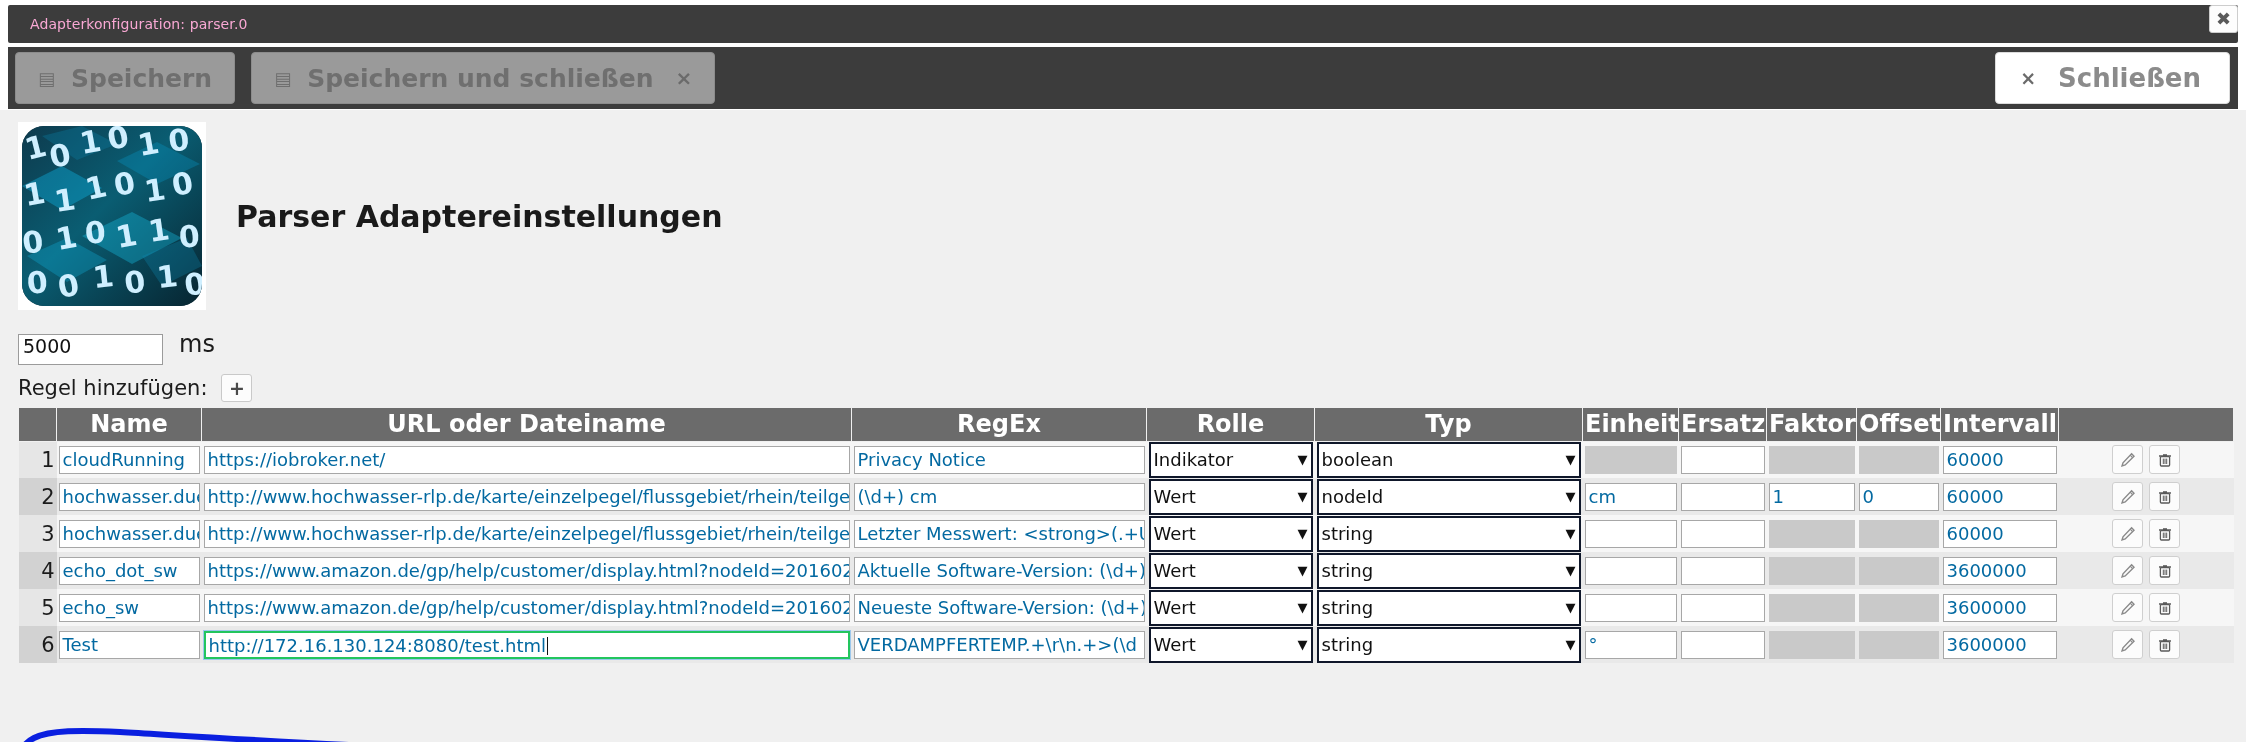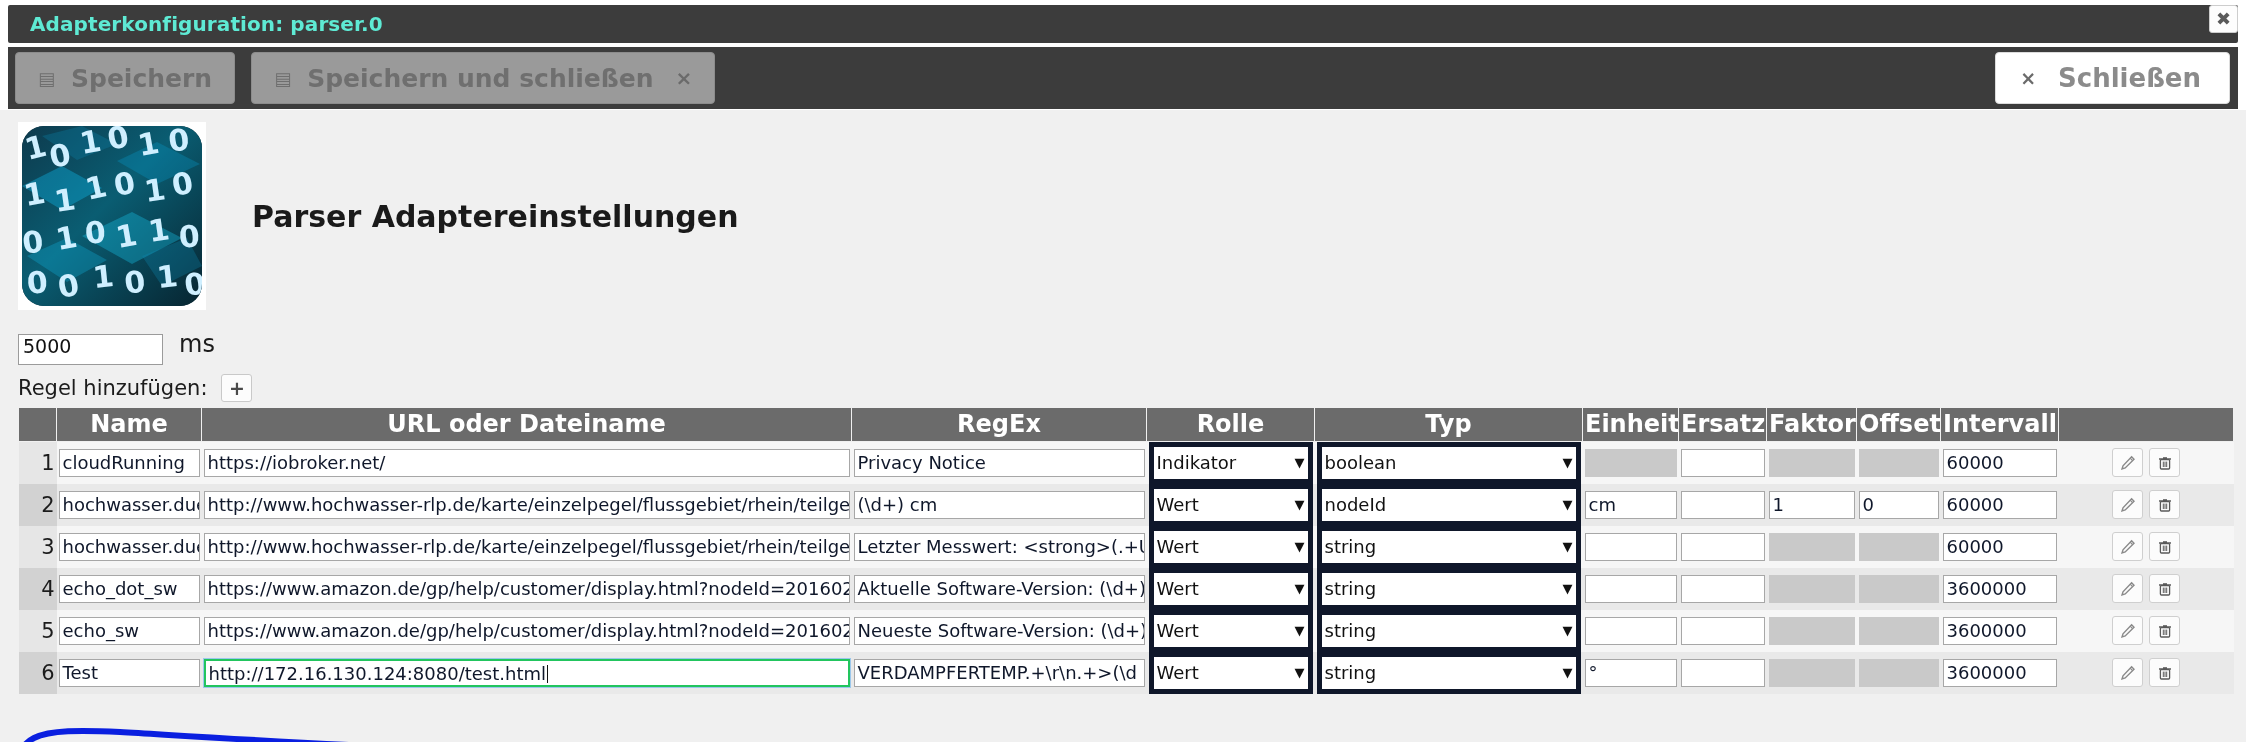--- a/index.html
+++ b/index.html
@@ -23,23 +23,23 @@
     position: absolute;
     left: 8px; top: 5px;
     width: 2230px; height: 38px;
     background: #3c3c3c;
     border-radius: 2px;
     display: flex;
     align-items: center;
     padding: 0 8px;
   }
   .titlebar-text {
-    color: #5eead4;
-    font-size: 20px;
-    font-weight: bold;
+    color: #f9a8d4;
+    font-size: 14px;
+    font-weight: normal;
     letter-spacing: 0.1px;
     padding-left: 14px;
   }
   .titlebar-close {
     position: absolute;
     right: 8px; top: 5px;
     width: 29px; height: 28px;
     background: #fdfdfd;
     border: 1px solid #cdcdcd;
     border-radius: 3px;
@@ -117,21 +117,21 @@
     box-sizing: border-box;
   }
   .logo-inner {
     width: 100%; height: 100%;
     border-radius: 22px;
     overflow: hidden;
     position: relative;
     background: #0a2633;
   }
   .page-title {
-    margin-left: 46px;
+    margin-left: 30px;
     font-size: 30px;
     font-weight: bold;
     color: #1a1a1a;
     white-space: nowrap;
   }
 
   .poll-row {
     position: absolute;
     left: 18px; top: 212px;
     display: flex;
@@ -214,21 +214,21 @@
   tr.r-even td.idx { background: #d2d2d2; }
   tr.r-odd td.idx { background: #e6e6e6; }
 
   .cellinput {
     width: 100%;
     height: 28px;
     border: 1px solid #a7a7a7;
     background: #ffffff;
     font-size: 18px;
     font-family: "DejaVu Sans", "Liberation Sans", sans-serif;
-    color: #0f172a;
+    color: #0369a1;
     padding: 0 3px;
     display: block;
     line-height: 26px;
     white-space: nowrap;
     overflow: hidden;
     text-overflow: clip;
   }
   .cellinput.focused {
     border: 2px solid #22c55e;
     outline: 1px solid #9cc7ec;
@@ -236,21 +236,21 @@
   .caret {
     display: inline-block;
     width: 1px; height: 18px;
     background: #111;
     vertical-align: -3px;
     margin-left: 1px;
   }
   .cellselect {
     width: 100%;
     height: 28px;
-    border: 5px solid #0f172a;
+    border: 2px solid #0f172a;
     background: #ffffff;
     font-size: 18px;
     font-family: "DejaVu Sans", "Liberation Sans", sans-serif;
     color: #111;
     padding: 16px 3px;
     display: flex;
     align-items: center;
     justify-content: space-between;
     line-height: 26px;
     white-space: nowrap;

